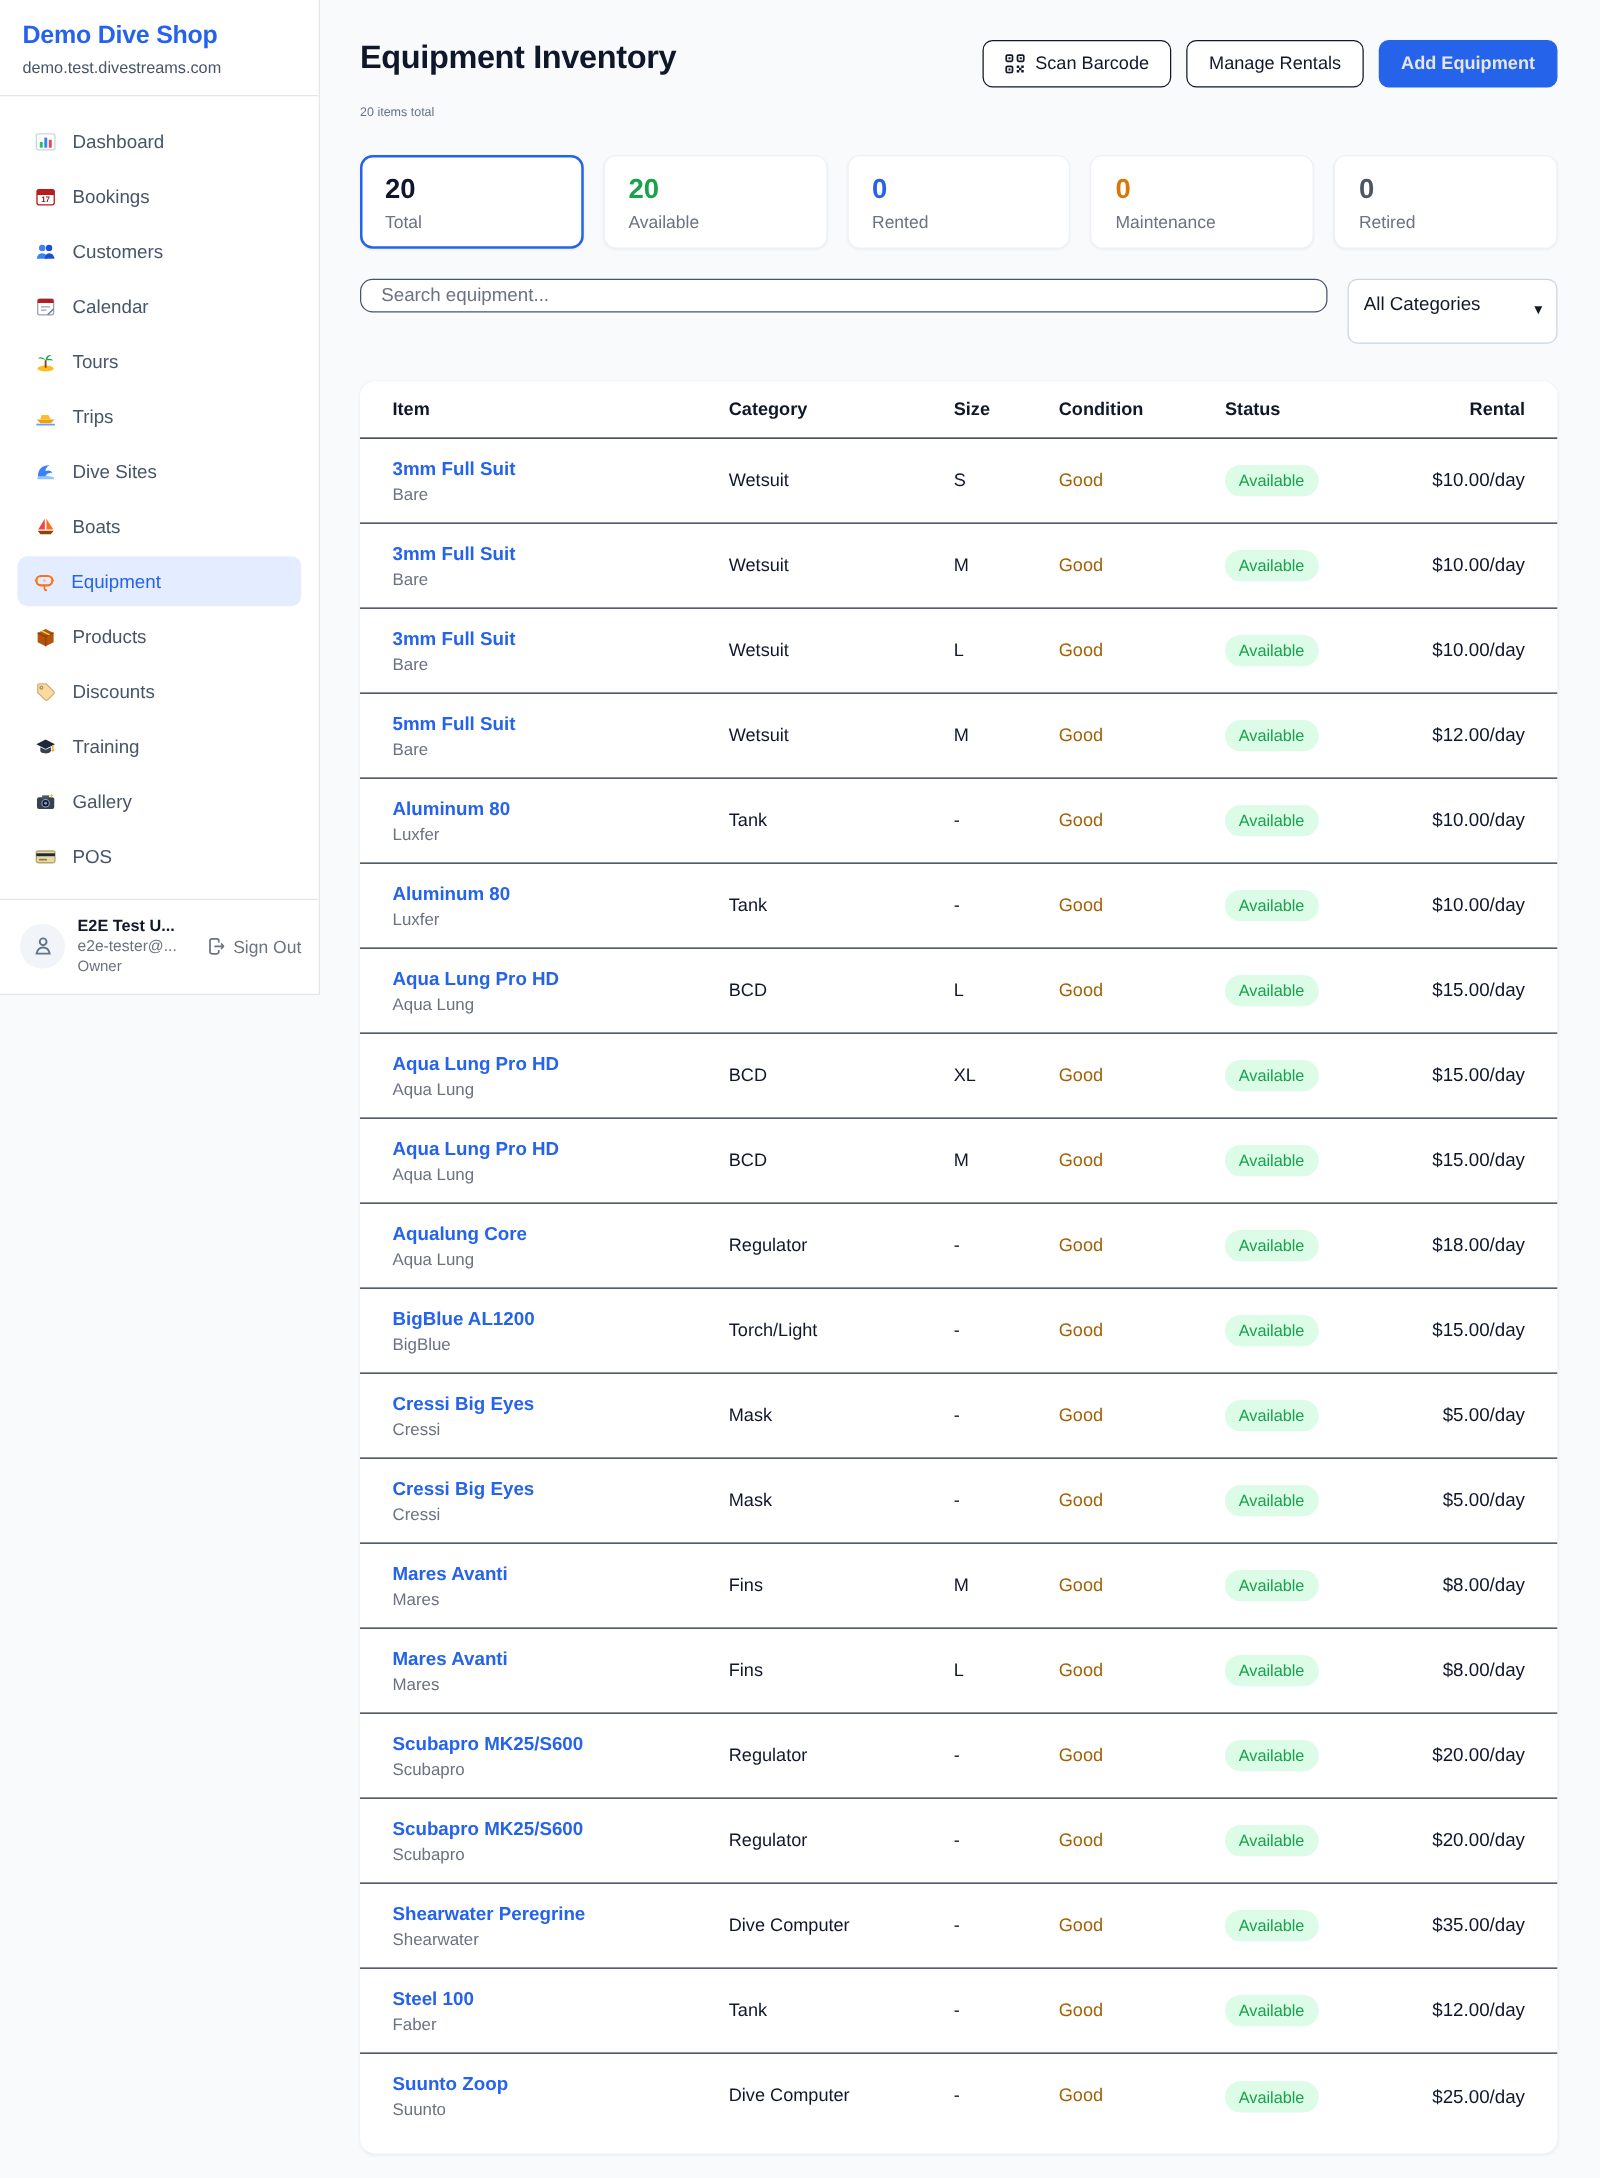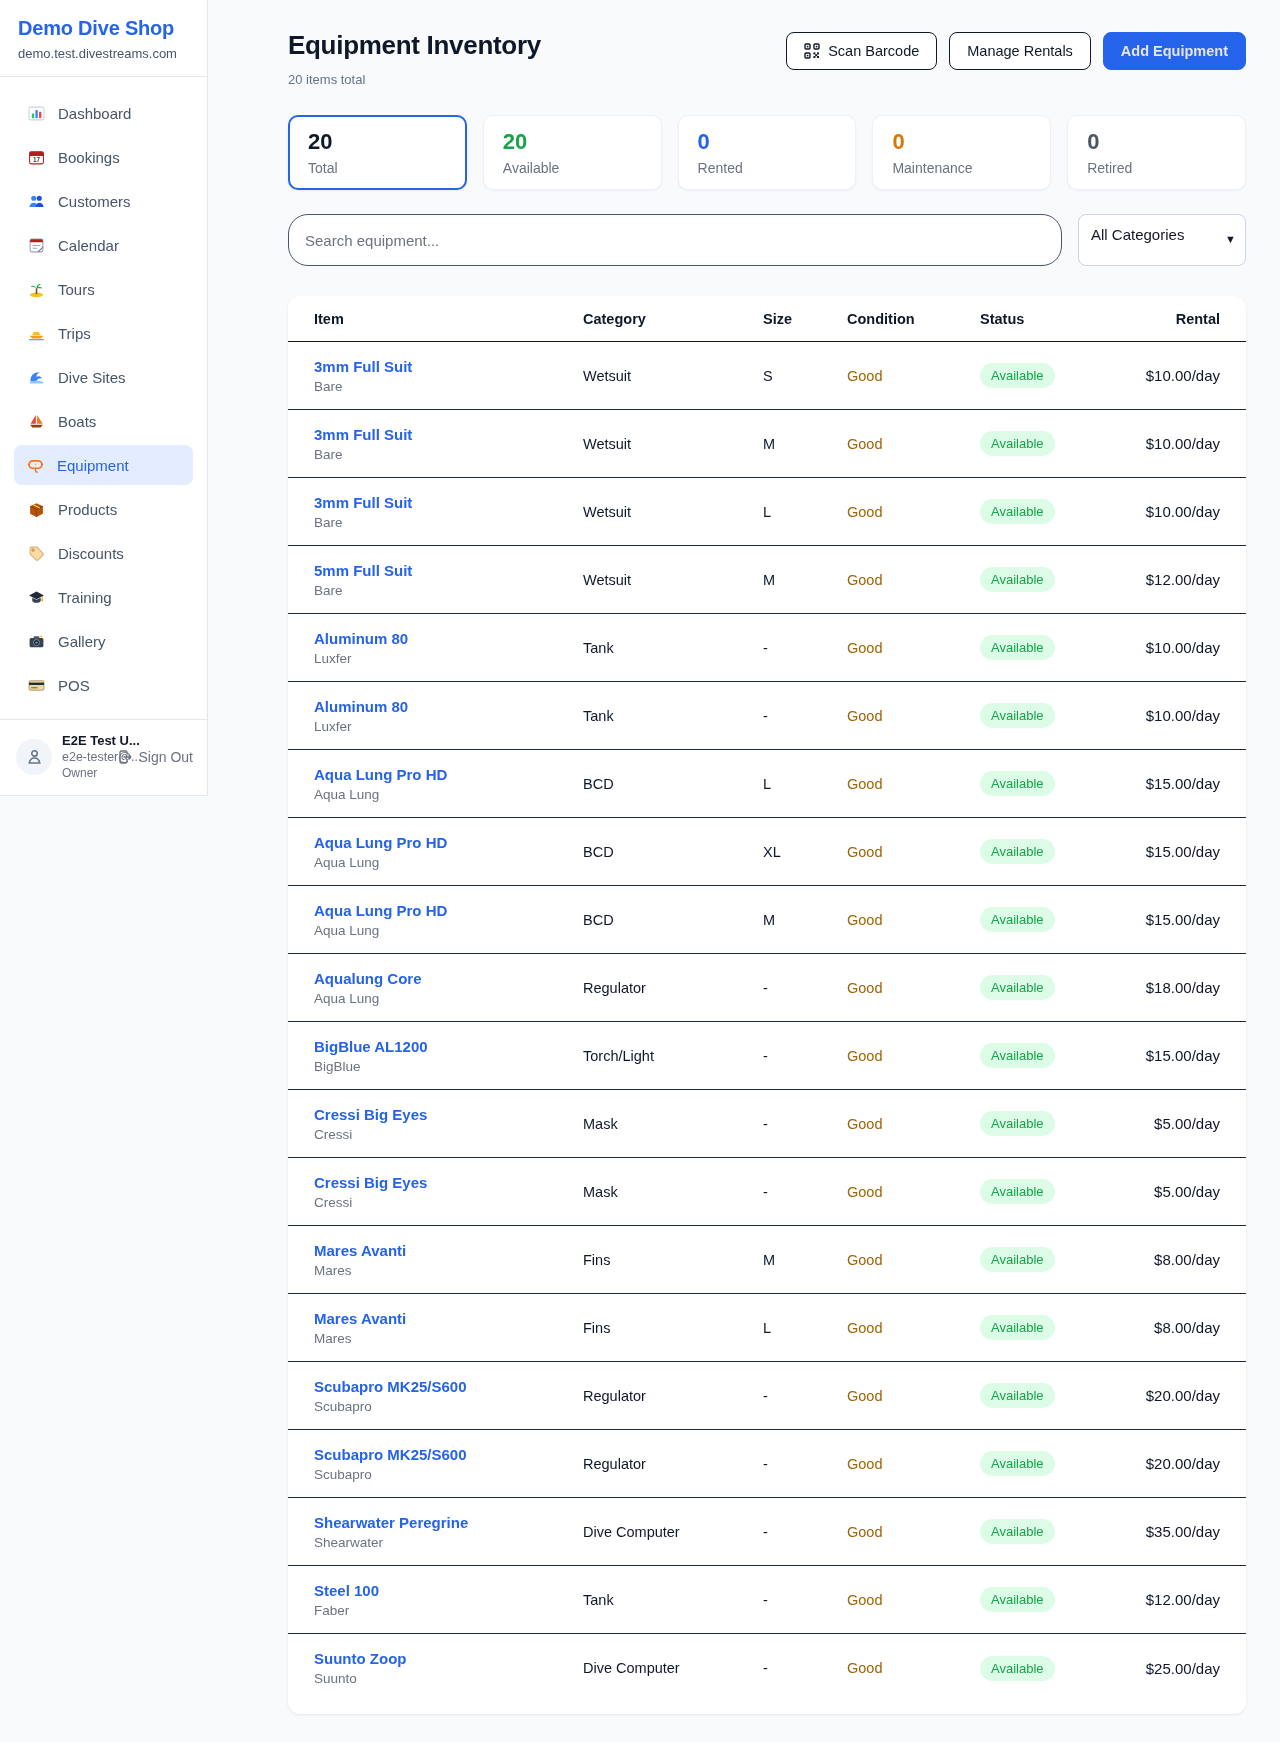--- a/index.html
+++ b/index.html
@@ -6,21 +6,21 @@
   html,body { margin:0; padding:0; }
   body {
     width:1280px; min-height:1742px;
     background:#f8fafc;
     font-family:"Liberation Sans", sans-serif;
     color:#0f172a;
     position:relative;
   }
   
   .sidebar {
-    position:absolute; left:0; top:0; width:208px;
+    position:absolute; left:0; top:0; width:256px;
     background:#fff;
     border-right:1px solid #e5e7eb;
     border-bottom:1px solid #e5e7eb;
     padding-bottom:0;
   }
   .brand { padding:17px 18px 15px 18px; }
   .brand-name { font-size:20px; font-weight:700; color:#2563eb; letter-spacing:-0.2px; cursor:pointer; }
   .brand-domain { font-size:13px; color:#475569; margin-top:6px; }
   .sidebar-divider { border-top:1px solid #e5e7eb; }
   .nav { padding:16px 14px 10px 14px; }
@@ -47,21 +47,21 @@
   .user-name { font-size:13px; font-weight:700; color:#111827; white-space:nowrap; }
   .user-email { font-size:12.5px; color:#6b7280; margin-top:2px; white-space:nowrap; }
   .user-role { font-size:12px; color:#6b7280; margin-top:2px; }
   .signout { display:flex; align-items:center; gap:6px; color:#6b7280; font-size:14px; cursor:pointer; white-space:nowrap; }
   .signout svg { width:16px; height:16px; }
 
   
   .main { margin-left:256px; padding:30px 34px 22px 32px; }
   .page-head { display:flex; justify-content:space-between; align-items:flex-start; }
   .page-title { font-size:26px; font-weight:700; color:#0f172a; letter-spacing:-0.3px; }
-  .page-subtitle { font-size:13px; color:#64748b; margin-top:11px; }
+  .page-subtitle { font-size:10px; color:#64748b; margin-top:24px; }
   .actions { display:flex; gap:12px; padding-top:2px; }
   .btn {
     height:38px; padding:0 17px; border-radius:8px;
     display:inline-flex; align-items:center; gap:8px;
     background:#fff; border:1px solid #111827; color:#111827;
     font-size:14.5px; font-weight:500; cursor:pointer; white-space:nowrap;
     font-family:"Liberation Sans", sans-serif;
   }
   .btn svg { width:16px; height:16px; }
   .btn.primary { background:#2563eb; border-color:#2563eb; color:#e5e5e5; font-weight:600; }
@@ -71,21 +71,21 @@
     background:#fff; border-radius:10px; padding:13px 19px;
     border:1px solid #edf1f7; box-shadow:0 1px 2px rgba(15,23,42,.05);
     cursor:pointer;
   }
   .stat-card.selected { border:2px solid #2563eb; padding:12px 18px; }
   .stat-value { font-size:22px; font-weight:700; }
   .stat-label { font-size:14px; color:#6b7280; margin-top:5px; }
 
   .filter-row { display:flex; gap:16px; margin-top:24px; }
   .search {
-    flex:1; height:52px; border:1px solid #475569; border-radius:20px;
+    flex:1; height:27px; border:1px solid #475569; border-radius:10px;
     padding:0 16px; font-size:15px; background:#fff; color:#111827; outline:none;
     font-family:"Liberation Sans", sans-serif;
   }
   .search::placeholder { color:#6b7280; }
   .select-wrap { position:relative; width:168px; }
   .select-wrap select {
     width:100%; height:52px; border:1px solid #cbd5e1; border-radius:8px;
     background:#fff; font-size:15px; color:#111827; padding:0 26px 12px 12px;
     appearance:none; -webkit-appearance:none; cursor:pointer;
     font-family:Liberation Sans, sans-serif;

